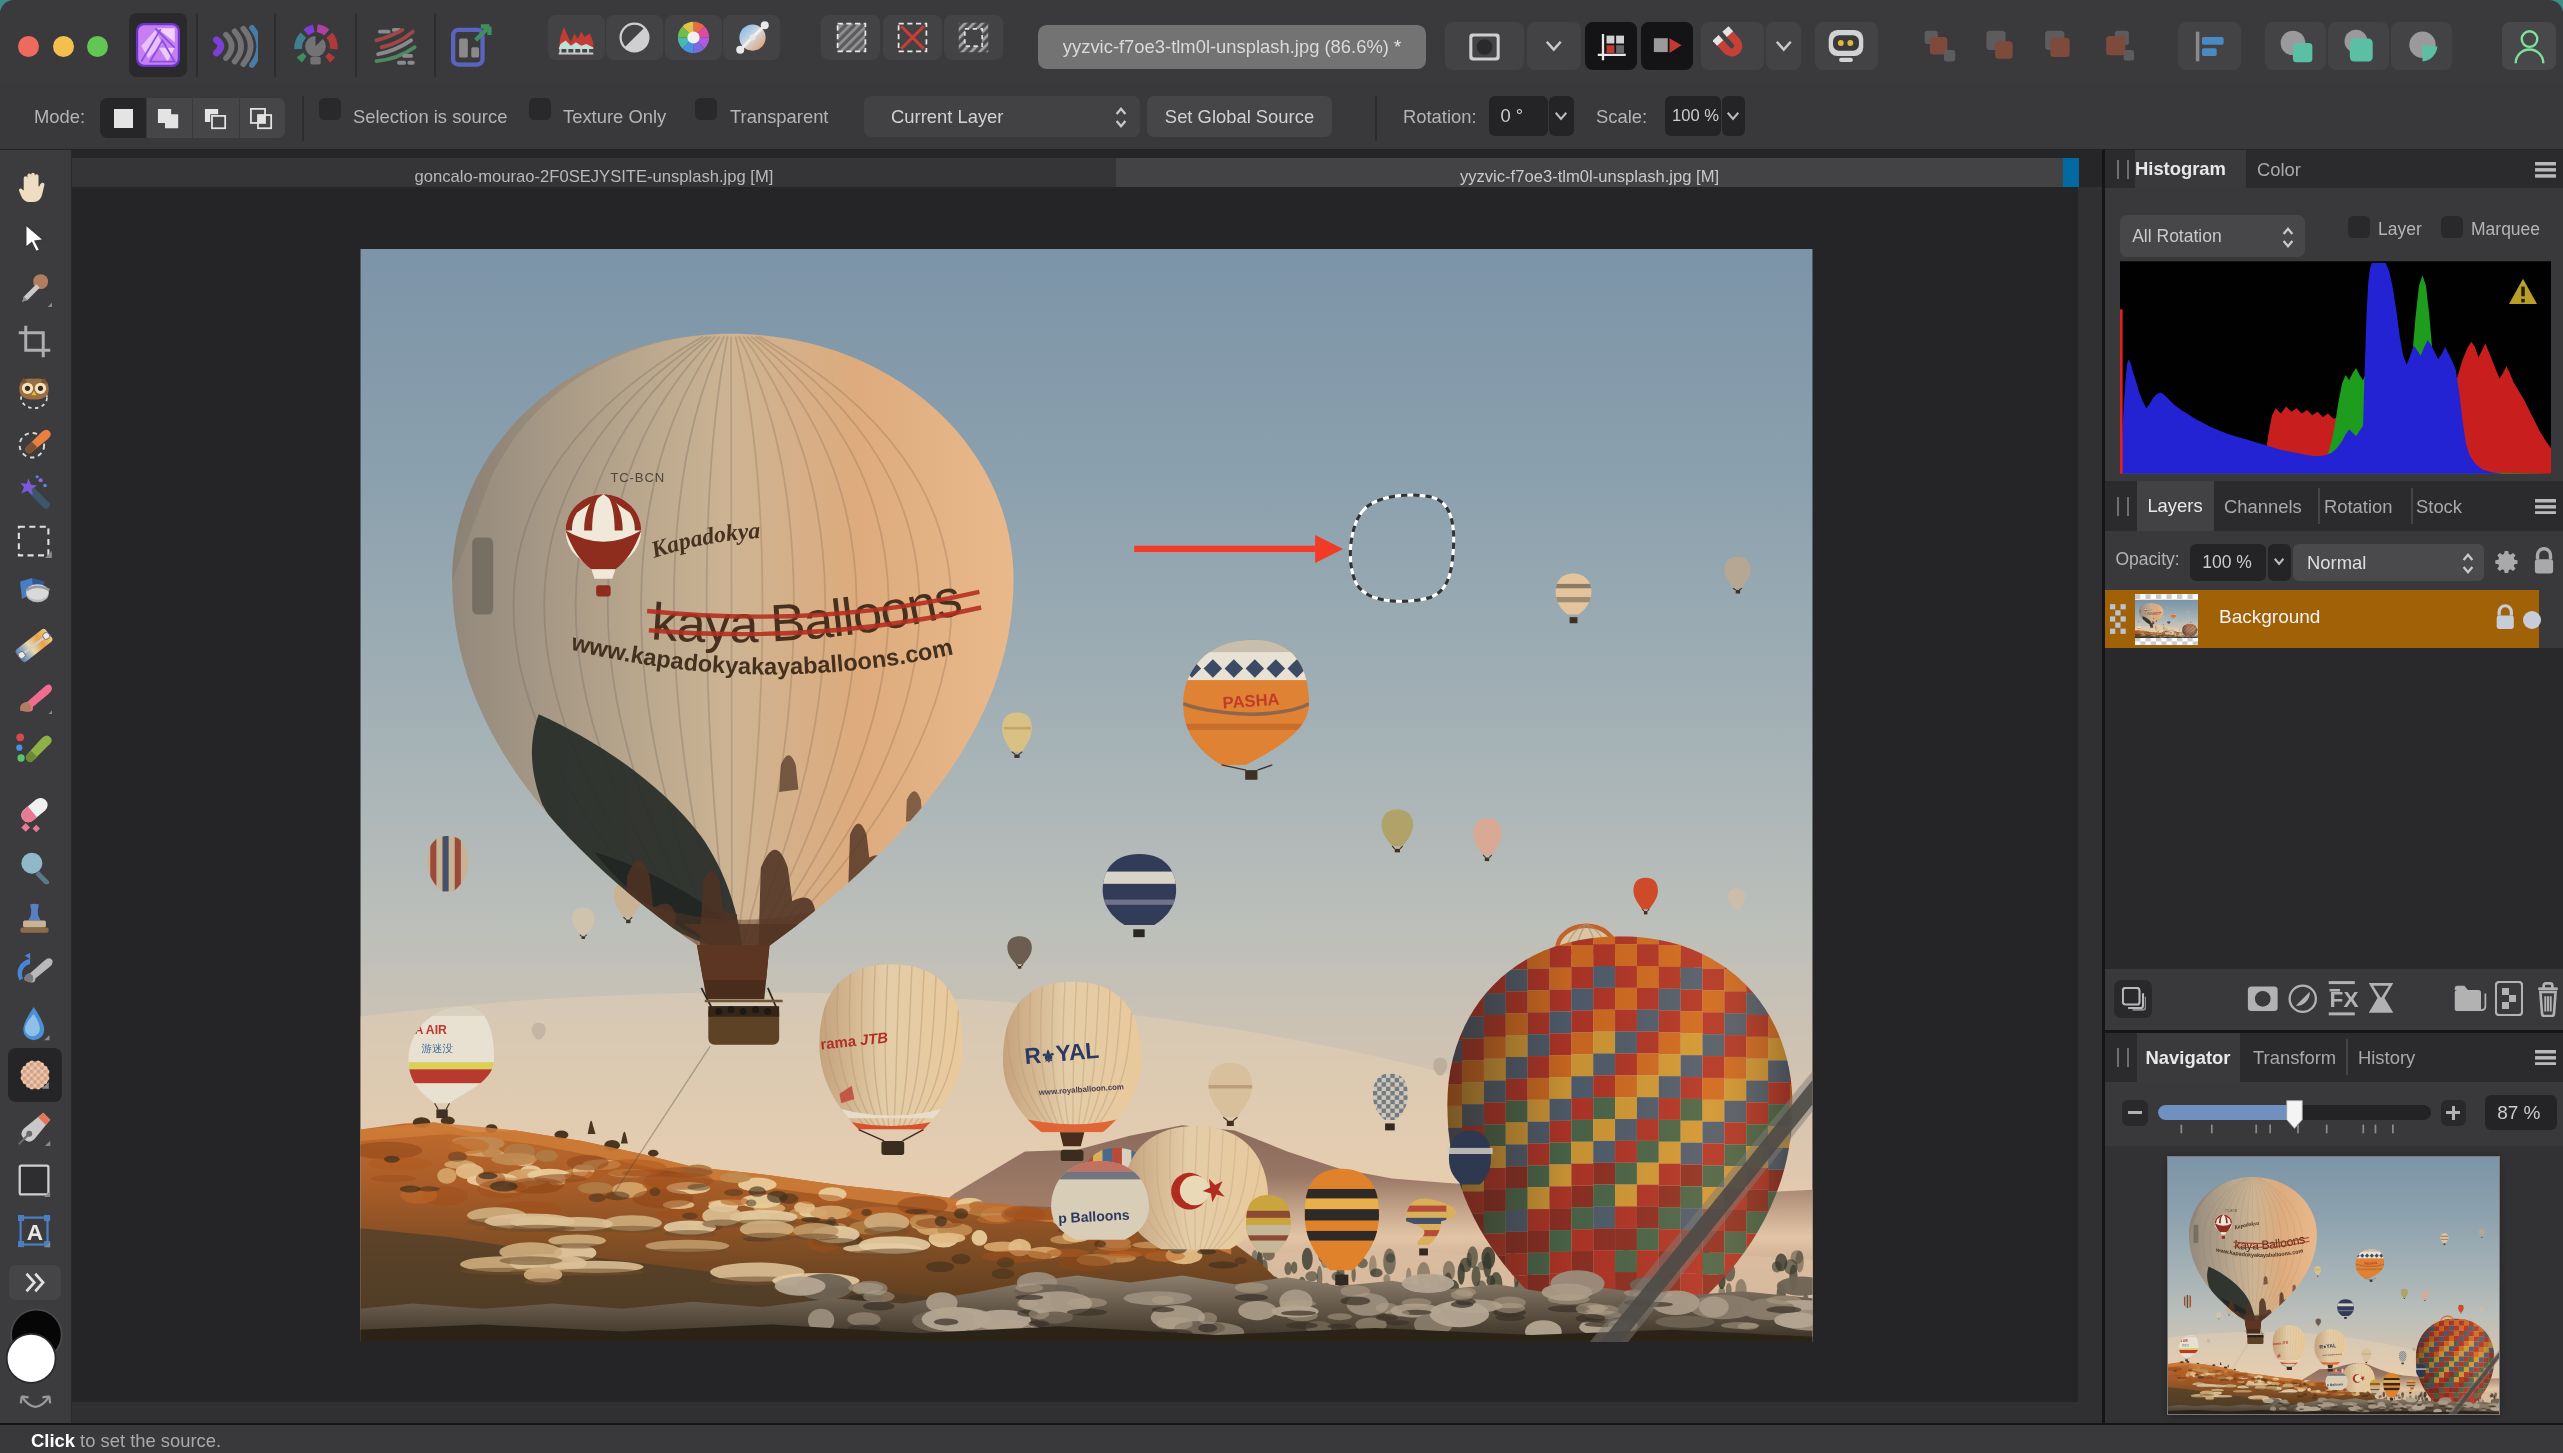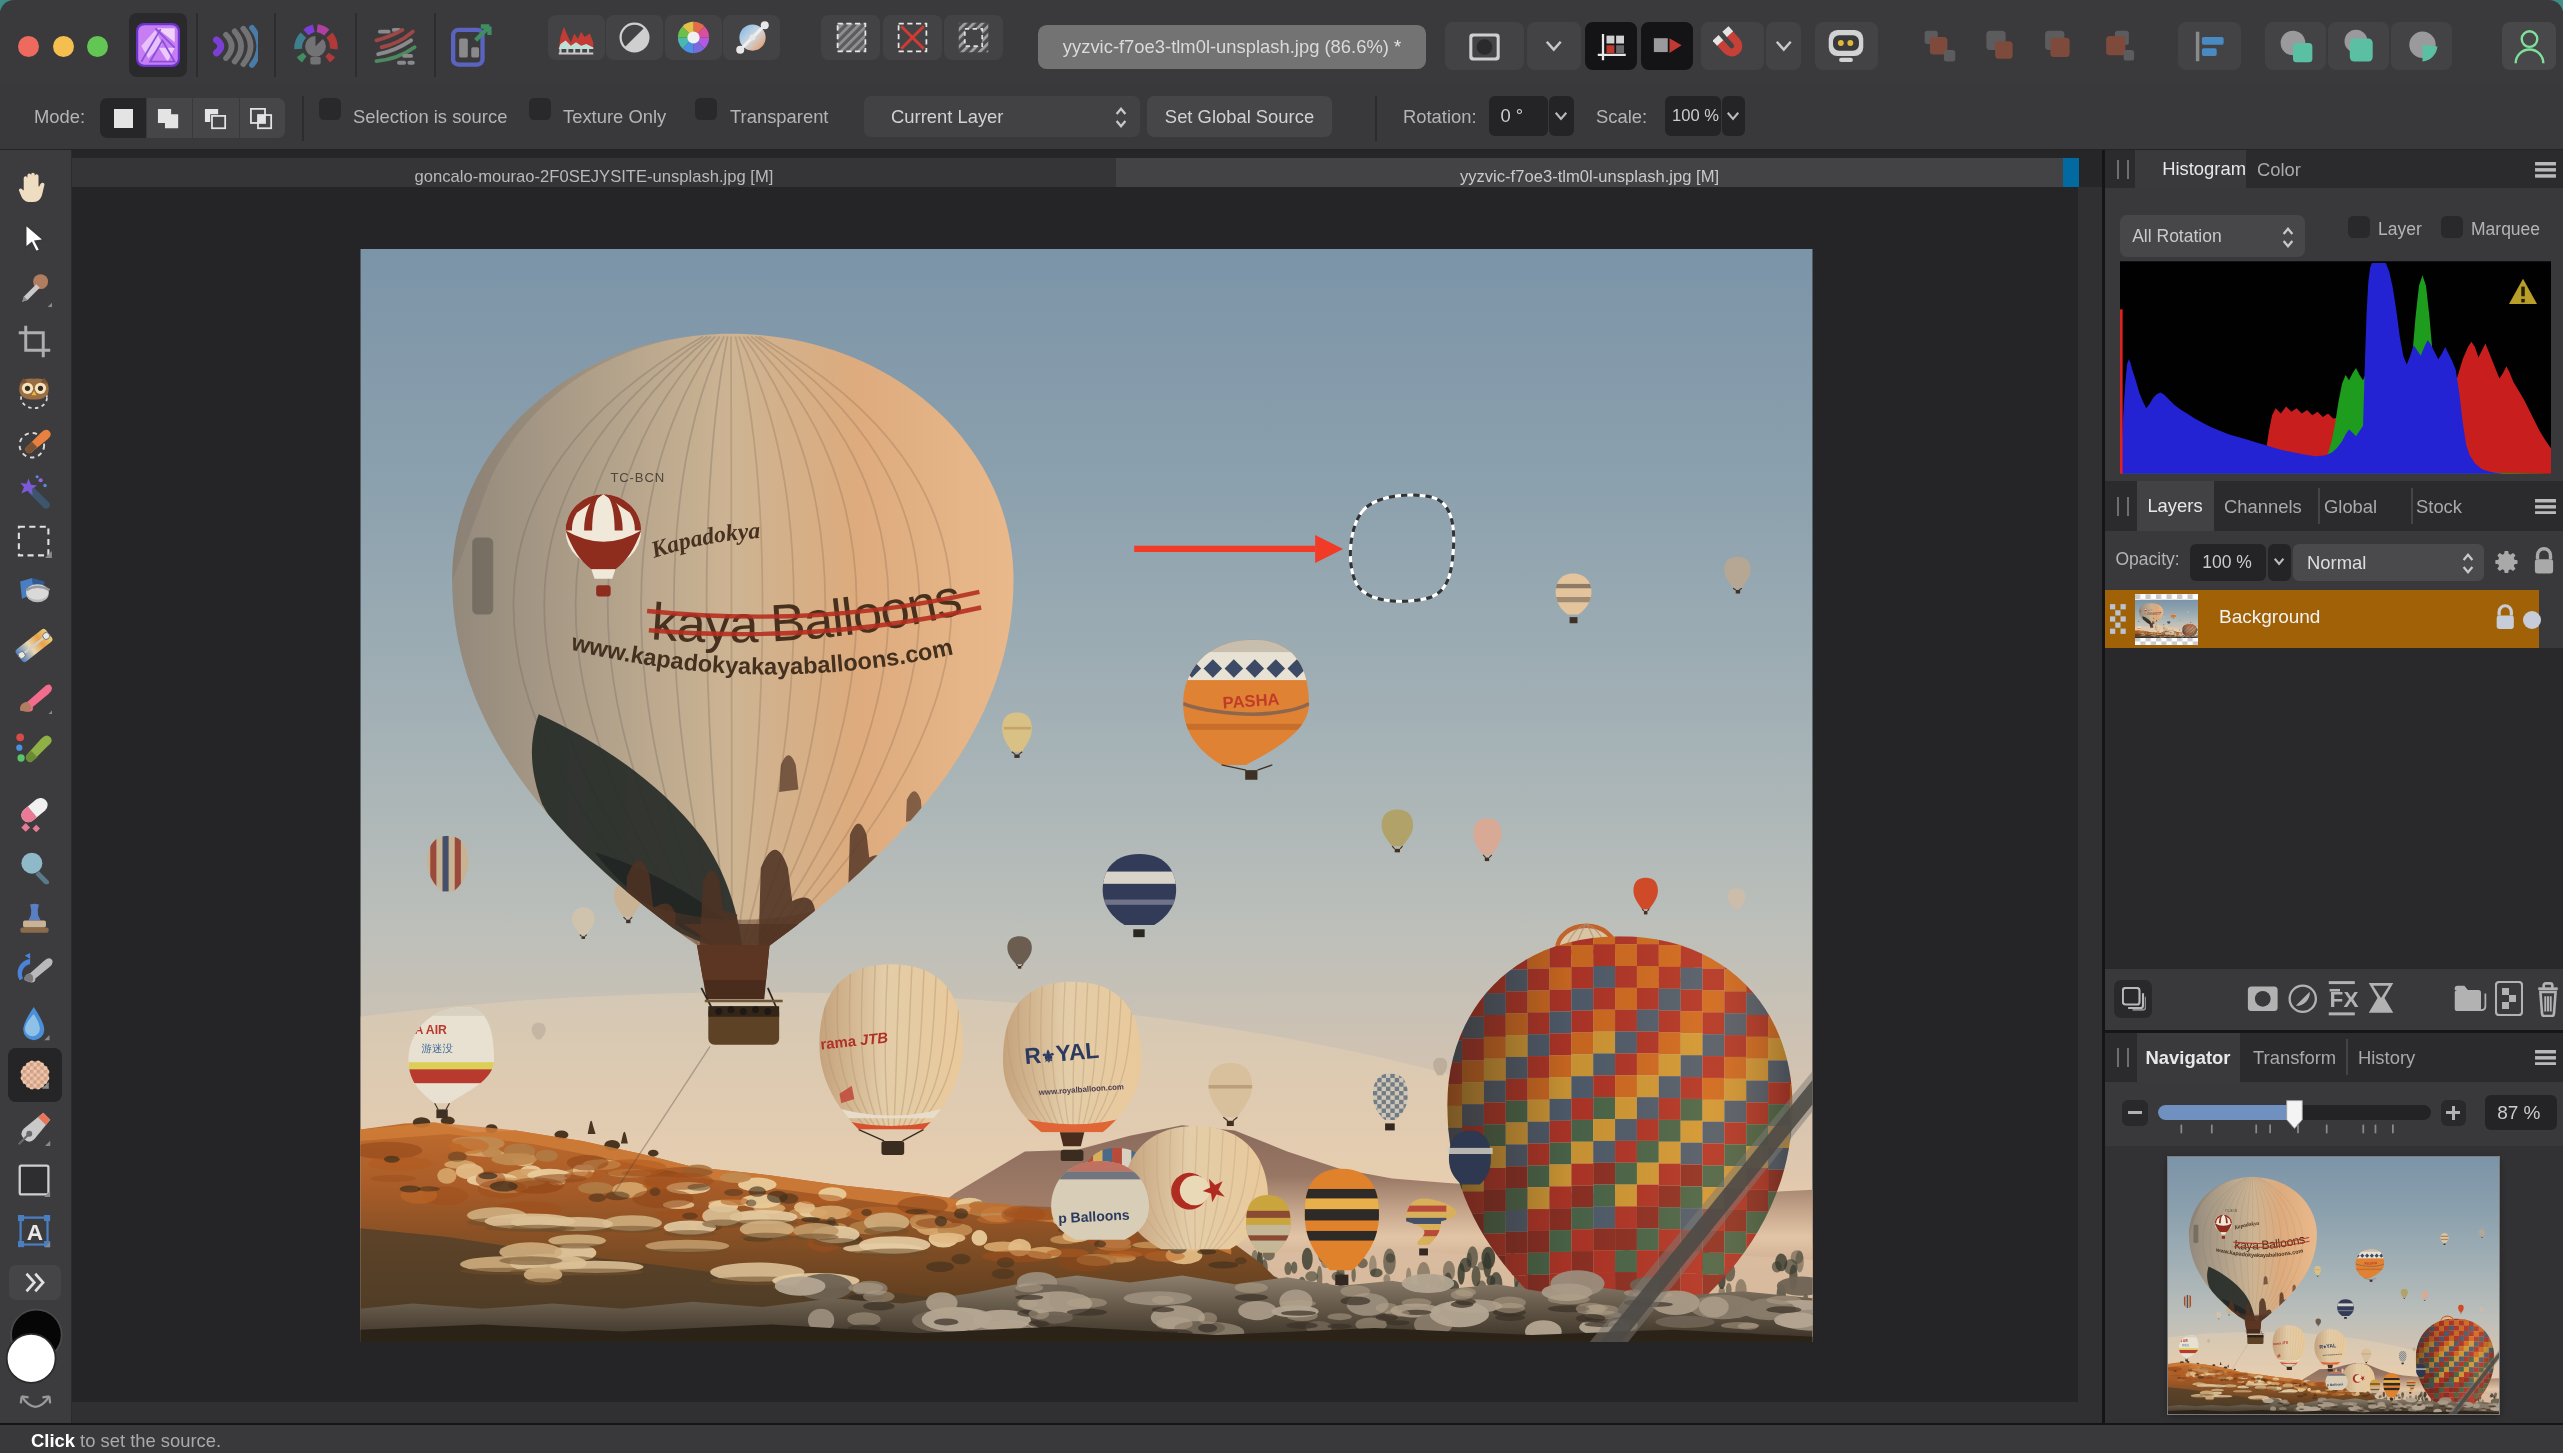--- a/index.html
+++ b/index.html
@@ -507,21 +507,21 @@
   <div class="tab" style="left:1044px;width:947px;background:#434345;color:#c9c9ca">yyzvic-f7oe3-tlm0l-unsplash.jpg [M]</div>
 </div>
 <div class="abs" id="canvas"></div>
 <div class="abs" id="hscroll"></div>
 <div class="abs" id="vscroll"></div>
 <div class="abs" id="vsep"></div>
 <div class="abs" id="rpanel">
 
   <div class="abs" style="left:0;top:0;width:458px;height:38px;background:#2b2b2d">
     <div class="abs" style="left:12.2px;top:9.6px;width:12.2px;height:19px;border-left:2.6px solid #6e6e70;border-right:2.6px solid #6e6e70"></div>
-    <div class="abs" style="left:30px;top:0;width:111px;height:38px;background:#3a3a3c;color:#e8e8e9;font-size:18.4px;font-weight:normal;text-align:right;line-height:38px">Histogram</div>
+    <div class="abs" style="left:30px;top:0;width:111px;height:38px;background:#3a3a3c;color:#e8e8e9;font-size:18.4px;font-weight:bold;text-align:left;line-height:38px">Histogram</div>
     <div class="ptab" style="left:152px;top:8.7px">Color</div>
     <svg class="abs" style="left:430px;top:12.2px" width="21" height="15.7" viewBox="0 0 24 18">
         <rect width="24" height="4" fill="#b9b9ba"></rect>
         <rect y="7" width="24" height="4" fill="#b9b9ba"></rect>
         <rect y="14" width="24" height="4" fill="#b9b9ba"></rect>
       </svg>
   </div>
   <div class="dd" style="left:15px;top:65px;width:185px;height:42px;line-height:42px"><span style="margin-left:12.2px">All Rotation</span>
     <svg class="abs" style="right:10.5px;top:10.5px" width="14" height="23" viewBox="0 0 16 26">
         <path d="M3 9 L8 3 L13 9" fill="none" stroke="#c9c9ca" stroke-width="2.6"></path>
@@ -543,21 +543,21 @@
     <path d="M461 20 L477 49 L445 49 Z" fill="#c3a82c" opacity="0.95"></path>
     <rect x="459" y="29" width="4" height="11" fill="#241f08"></rect>
       <rect x="459" y="43" width="4" height="4" fill="#241f08"></rect>
   </svg>
 
   <div class="abs" style="left:0;top:331px;width:458px;height:50px;background:#2b2b2d">
     <div class="abs" style="left:12.2px;top:15.7px;width:12.2px;height:19px;border-left:2.6px solid #6e6e70;border-right:2.6px solid #6e6e70"></div>
     <div class="abs" style="left:31.5px;top:0;width:77px;height:50px;background:#424244;color:#e8e8e9;font-size:18.4px;font-weight:normal;text-align:center;line-height:50px">Layers</div>
     <div class="ptab" style="left:119px;top:15px">Channels</div>
     <div class="abs" style="left:213px;top:7px;width:1.7px;height:36px;background:#454547"></div>
-    <div class="ptab" style="left:219px;top:15px">Global</div>
+    <div class="ptab" style="left:219px;top:15px">Rotation</div>
     <div class="abs" style="left:306px;top:7px;width:1.7px;height:36px;background:#454547"></div>
     <div class="ptab" style="left:311px;top:15px">Stock</div>
     <svg class="abs" style="left:430px;top:17.5px" width="21" height="15.7" viewBox="0 0 24 18">
         <rect width="24" height="4" fill="#b9b9ba"></rect>
         <rect y="7" width="24" height="4" fill="#b9b9ba"></rect>
         <rect y="14" width="24" height="4" fill="#b9b9ba"></rect>
       </svg>
   </div>
 
   <div class="abs" style="left:0;top:381px;width:458px;height:59px;background:#39393b">

